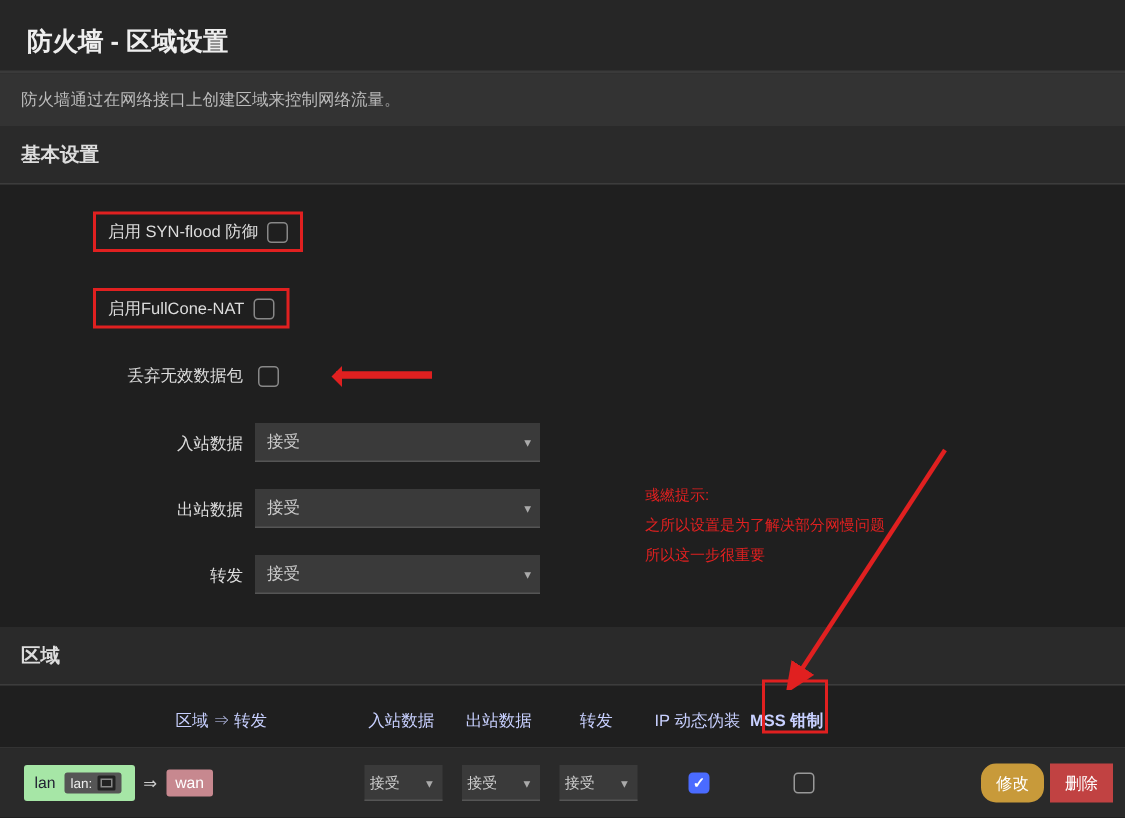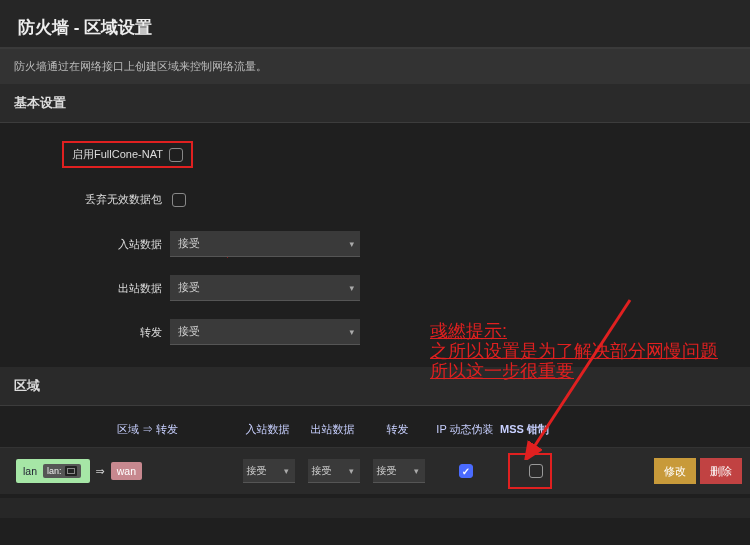--- a/index.html
+++ b/index.html
@@ -22,21 +22,21 @@
   .row.tight{margin-bottom:18px;}
   .lab{width:170px;text-align:right;padding-right:8px;color:var(--text);font-size:11px;}
   .ctrl{width:210px;}
   .chk{display:inline-block;width:14px;height:14px;border:1.5px solid #888;border-radius:3px;background:transparent;vertical-align:middle;margin-left:2px;}
   .sel{width:190px;height:26px;background:var(--bg4);border:none;border-bottom:1px solid #555;color:#ccc;padding:0 8px;font-size:11px;position:relative;display:inline-flex;align-items:center;}
   .sel.small{width:52px;height:24px;padding:0 4px;font-size:10px;}
   .sel::after{content:"▾";position:absolute;right:6px;color:#aaa;font-size:9px;}
   .hilite{display:inline-flex;align-items:center;border:2px solid var(--red);padding:4px 8px;}
   .hilite .lab-inline{color:var(--text);font-size:11px;margin-right:4px;}
   .row.boxed .lab{width:auto;min-width:0;margin-left:54px;}
-  .annot{position:absolute;left:430px;top:198px;color:var(--red);font-size:18px;line-height:20px;text-decoration:underline;}
+  .annot{position:absolute;left:430px;top:198px;color:var(--red);font-size:10px;line-height:20px;}
   
   .arrow{position:absolute;background:transparent;}
   .arrow.horiz{height:4px;border-top:4px solid transparent;border-bottom:4px solid transparent;}
   .arrow.horiz::before{content:"";position:absolute;left:0;top:2px;height:5px;right:8px;background:var(--red);transform:translateY(-2.5px);}
   .arrow.horiz::after{content:"";position:absolute;left:-10px;top:-4px;border:7px solid transparent;border-right-color:var(--red);}
   .arrow1{left:224px;top:121px;width:72px;}
   .arrow2{left:224px;top:205px;width:90px;}
   
   .zones{padding-top:6px;}
   .zhead{display:flex;align-items:center;padding:10px 8px 10px 60px;font-size:11px;color:#c8d0ff;border-bottom:1px solid #333;}
@@ -58,39 +58,46 @@
   .dest{padding:3px 6px;border-radius:2px;font-size:10.5px;}
   .dest.wan{background:var(--pink);color:#fff;}
   .gap-zone{width:220px;min-width:220px;display:flex;align-items:center;}
   .col-sel{width:65px;display:flex;justify-content:center;}
   .col-chk{width:70px;display:flex;justify-content:center;align-items:center;}
   .cbox{width:14px;height:14px;border:1.5px solid #999;border-radius:3px;display:inline-flex;align-items:center;justify-content:center;}
   .cbox.filled{background:#4a6bff;border-color:#4a6bff;}
   .cbox.filled::after{content:"✓";color:#fff;font-size:10px;font-weight:bold;}
   .col-btn{display:flex;gap:4px;margin-left:auto;}
   .btn{height:26px;padding:0 10px;color:#fff;border:none;font-size:11px;display:inline-flex;align-items:center;justify-content:center;cursor:pointer;}
-  .btn.edit{background:var(--amber);}
+  .btn.edit{background:var(--amber);border-radius:10px;}
   .btn.delete{background:var(--danger);}
   .hilite3{position:absolute;border:2px solid var(--red);pointer-events:none;}
   .hilite3.nat{left:508px;top:453px;width:44px;height:36px;}
   
   svg.diag{position:absolute;pointer-events:none;}
 </style>
 </head>
 <body>
 
 <div class="title-bar">
   <h1>防火墙 - 区域设置</h1>
 </div>
 <div class="desc">防火墙通过在网络接口上创建区域来控制网络流量。</div>
 
 <div class="section-head">基本设置</div>
 
 <div class="form">
 
+  <div class="row boxed">
+    <div class="lab"></div>
+    <div class="hilite">
+      <span class="lab-inline">启用 SYN-flood 防御</span>
+      <span class="chk"></span>
+    </div>
+  </div>
   <span class="arrow horiz arrow1"></span>
 
   <div class="row boxed">
     <div class="lab"></div>
     <div class="hilite">
       <span class="lab-inline">启用FullCone-NAT</span>
       <span class="chk"></span>
     </div>
   </div>
 

